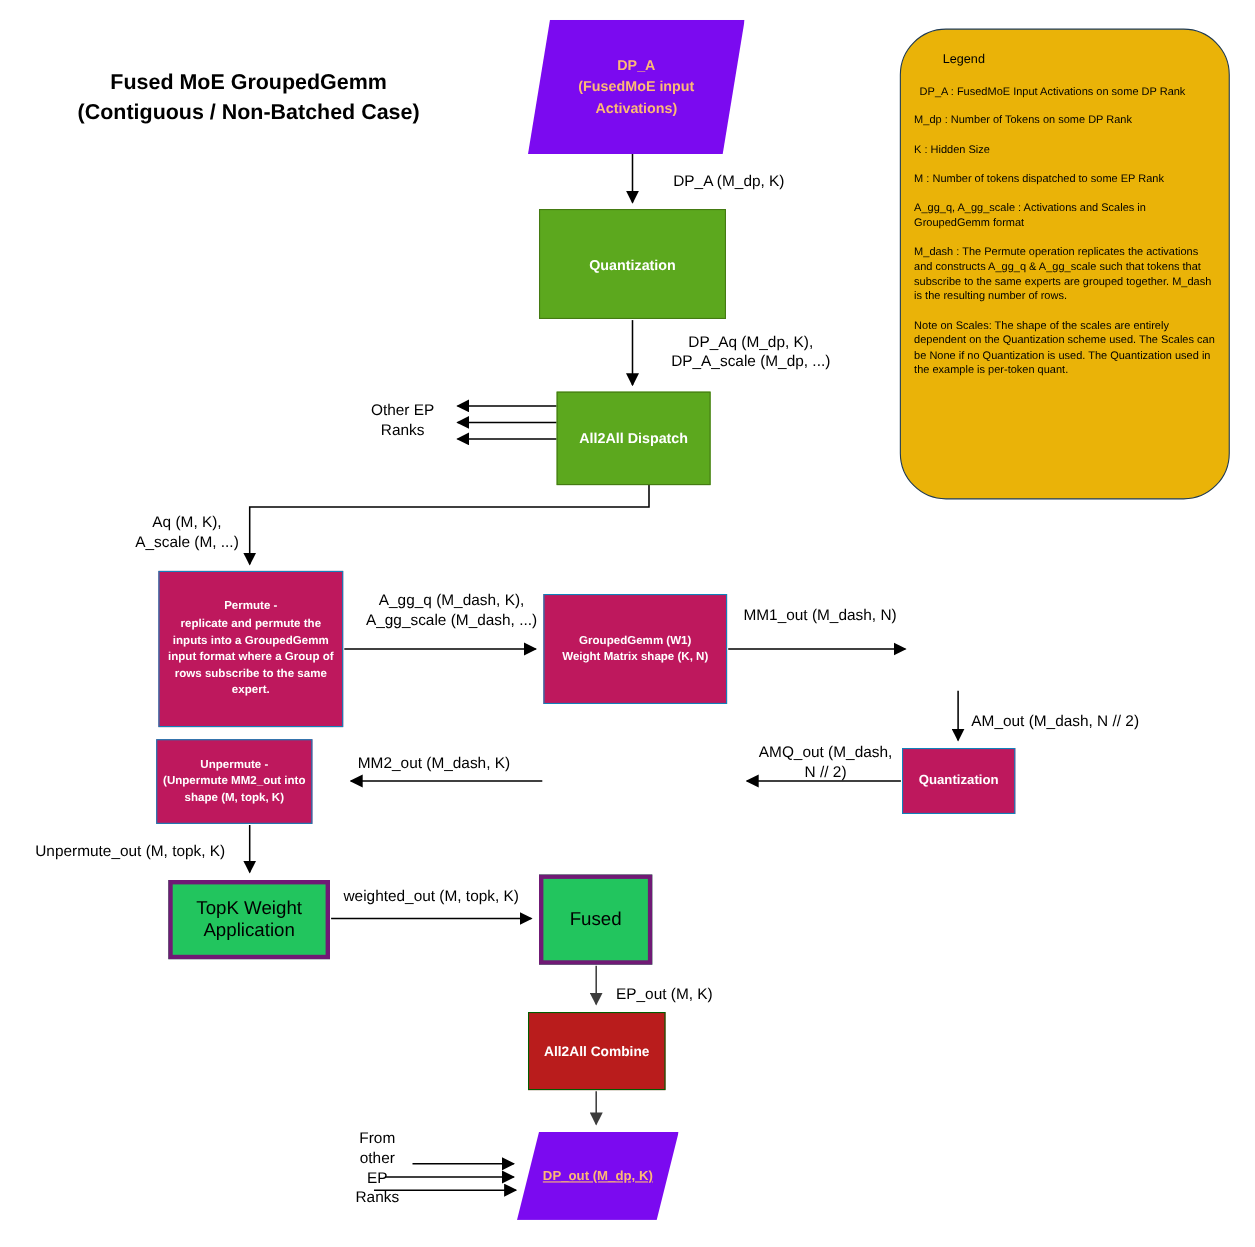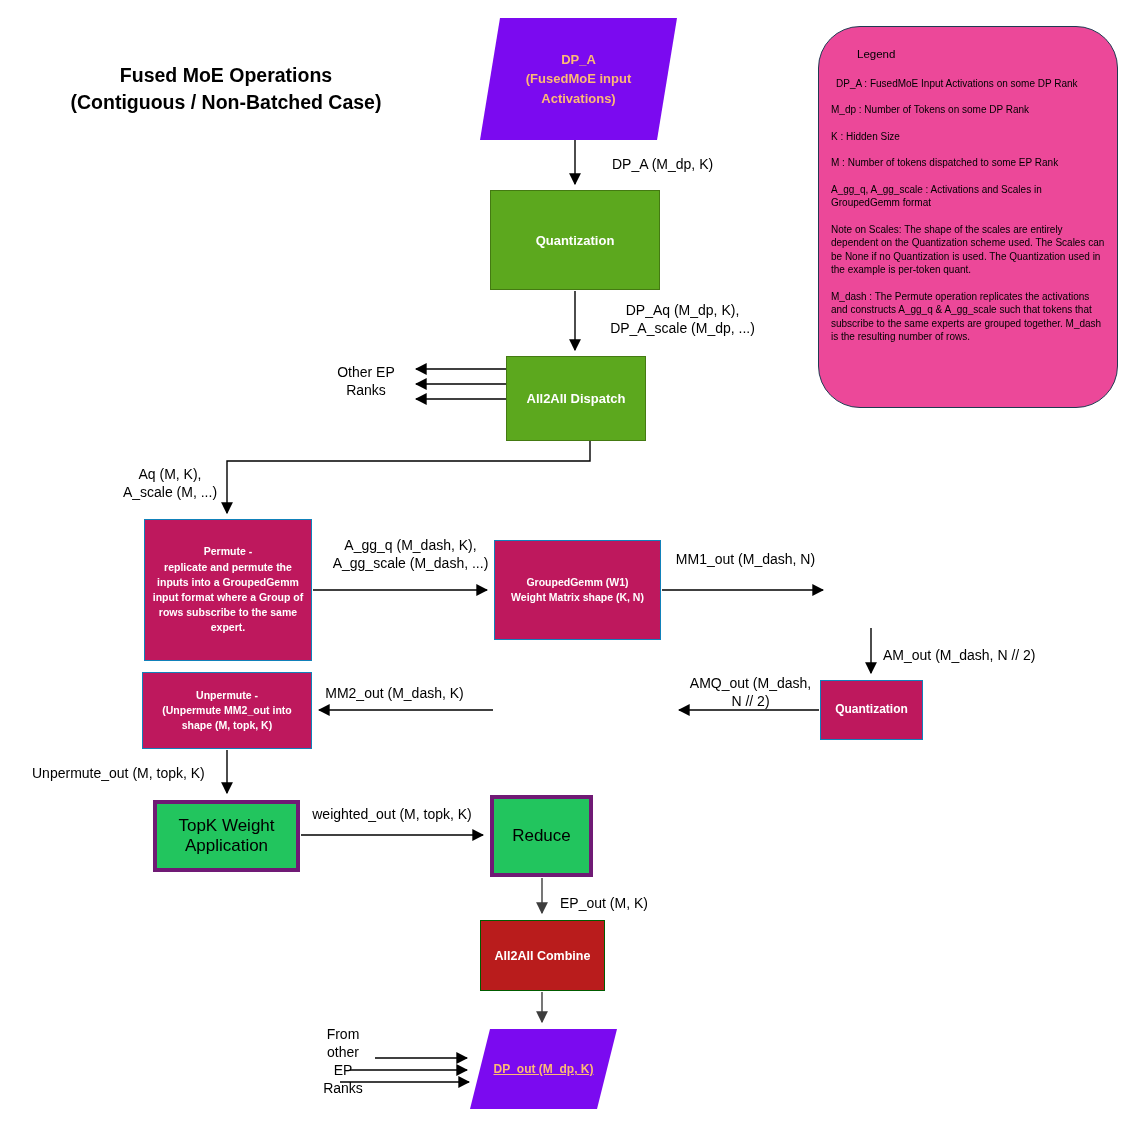--- a/index.html
+++ b/index.html
@@ -20,22 +20,22 @@
   .green{background:#5ca81e;border:1px solid #447a12;color:#fff;font-weight:700;font-size:13px;}
   .darkgreen{background:#b91c1c;border:1px solid #005c00;color:#fff;font-weight:700;font-size:12.5px;}
   .blue{background:#be185d;border:1px solid #1181ba;color:#fff;font-weight:700;font-size:12px;line-height:1.45;}
   .blue.small{font-size:10.5px;}
   .gray{background:#22c55e;border:4px solid #701a75;color:#000;font-weight:400;font-size:17px;}
   .purple{background:#7b0af0;border:none;color:#fdba74;font-weight:700;font-size:13px;line-height:1.5;
     clip-path:polygon(20px 0,100% 0,calc(100% - 20px) 100%,0 100%);}
   .lbl{font-size:14px;line-height:1.3;white-space:pre-line;}
   .ctr{text-align:center;}
   .legend{
-    left:818px;top:26px;width:300px;height:382px;box-sizing:border-box;
-    background:#ec4899;border:1px solid #1f3a52;border-radius:42px;
+    left:818px;top:26px;width:300px;height:428px;box-sizing:border-box;
+    background:#eab308;border:1px solid #1f3a52;border-radius:42px;
     padding:20px 12px 0 12px;font-size:10px;line-height:1.35;
   }
   .legend .legend-title{margin:0 0 14px 26px;font-size:11.5px;}
   .legend p{margin:0 0 13px 0;}
   .legend p.ind{padding-left:5px;}
 </style>
 </head>
 <body>
 
 <div id="canvas">
@@ -64,21 +64,21 @@
       <path d="M227 750 L227 793" marker-end="url(#arr)"></path>
       <path d="M301 835 L483 835" marker-end="url(#arr)"></path>
       <path d="M542 878 L542 913" stroke="#3d3d3d" marker-end="url(#arrg)"></path>
       <path d="M542 992 L542 1022" stroke="#3d3d3d" marker-end="url(#arrg)"></path>
       <path d="M375 1058 L467 1058" marker-end="url(#arr)"></path>
       <path d="M350 1070 L467 1070" marker-end="url(#arr)"></path>
       <path d="M340 1082 L469 1082" marker-end="url(#arr)"></path>
     </g>
   </svg>
 
-  <div class="abs title">Fused MoE Operations
+  <div class="abs title">Fused MoE GroupedGemm
 (Contiguous / Non-Batched Case)</div>
 
   <div class="abs node purple" style="left:480px;top:18px;width:197px;height:122px;">DP_A
 (FusedMoE input
 Activations)</div>
 
   <div class="abs node green" style="left:490px;top:190px;width:170px;height:100px;">Quantization</div>
 
   <div class="abs node green" style="left:506px;top:356px;width:140px;height:85px;">All2All Dispatch</div>
 
@@ -89,27 +89,27 @@
 rows subscribe to the same
 expert.</div>
 
   <div class="abs node blue small" style="left:494px;top:540px;width:167px;height:100px;">GroupedGemm (W1)
 Weight Matrix shape (K, N)</div>
 
 
   <div class="abs node blue" style="left:820px;top:680px;width:103px;height:60px;">Quantization</div>
 
 
-  <div class="abs node blue small" style="left:142px;top:672px;width:170px;height:77px;">Unpermute -
+  <div class="abs node blue small" style="left:142px;top:672px;width:142px;height:77px;">Unpermute -
 (Unpermute MM2_out  into
 shape (M, topk, K)</div>
 
   <div class="abs node gray" style="left:153px;top:800px;width:147px;height:72px;">TopK Weight Application</div>
 
-  <div class="abs node gray" style="left:490px;top:795px;width:103px;height:82px;">Reduce</div>
+  <div class="abs node gray" style="left:490px;top:795px;width:103px;height:82px;">Fused</div>
 
   <div class="abs node darkgreen" style="left:480px;top:920px;width:125px;height:71px;">All2All Combine</div>
 
   <div class="abs node purple" style="left:470px;top:1029px;width:147px;height:80px;font-size:12px;text-decoration:underline;">DP_out (M_dp, K)</div>
 
   <div class="abs lbl" style="left:612px;top:155px;width:160px;">DP_A (M_dp, K)</div>
 
   <div class="abs lbl ctr" style="left:595px;top:301px;width:175px;">DP_Aq (M_dp, K),
 DP_A_scale (M_dp, ...)</div>
 
@@ -142,17 +142,17 @@
 EP
 Ranks</div>
 
   <div class="abs legend">
     <p class="legend-title">Legend</p>
     <p class="ind">DP_A : FusedMoE Input Activations on some DP Rank</p>
     <p>M_dp : Number of Tokens on some DP Rank</p>
     <p>K : Hidden Size</p>
     <p>M : Number of tokens dispatched to some EP Rank</p>
     <p>A_gg_q, A_gg_scale : Activations and Scales in GroupedGemm format</p>
+    <p>M_dash : The Permute operation replicates the activations and constructs A_gg_q &amp; A_gg_scale such that tokens that subscribe to the same experts are grouped together. M_dash is the resulting number of rows.</p>
     <p>Note on Scales: The shape of the scales are entirely dependent on the Quantization scheme used. The Scales can be None if no Quantization is used. The Quantization used in the example is per-token quant.</p>
-    <p>M_dash : The Permute operation replicates the activations and constructs A_gg_q &amp; A_gg_scale such that tokens that subscribe to the same experts are grouped together. M_dash is the resulting number of rows.</p>
   </div>
 
 </div>
 
 </body></html>

